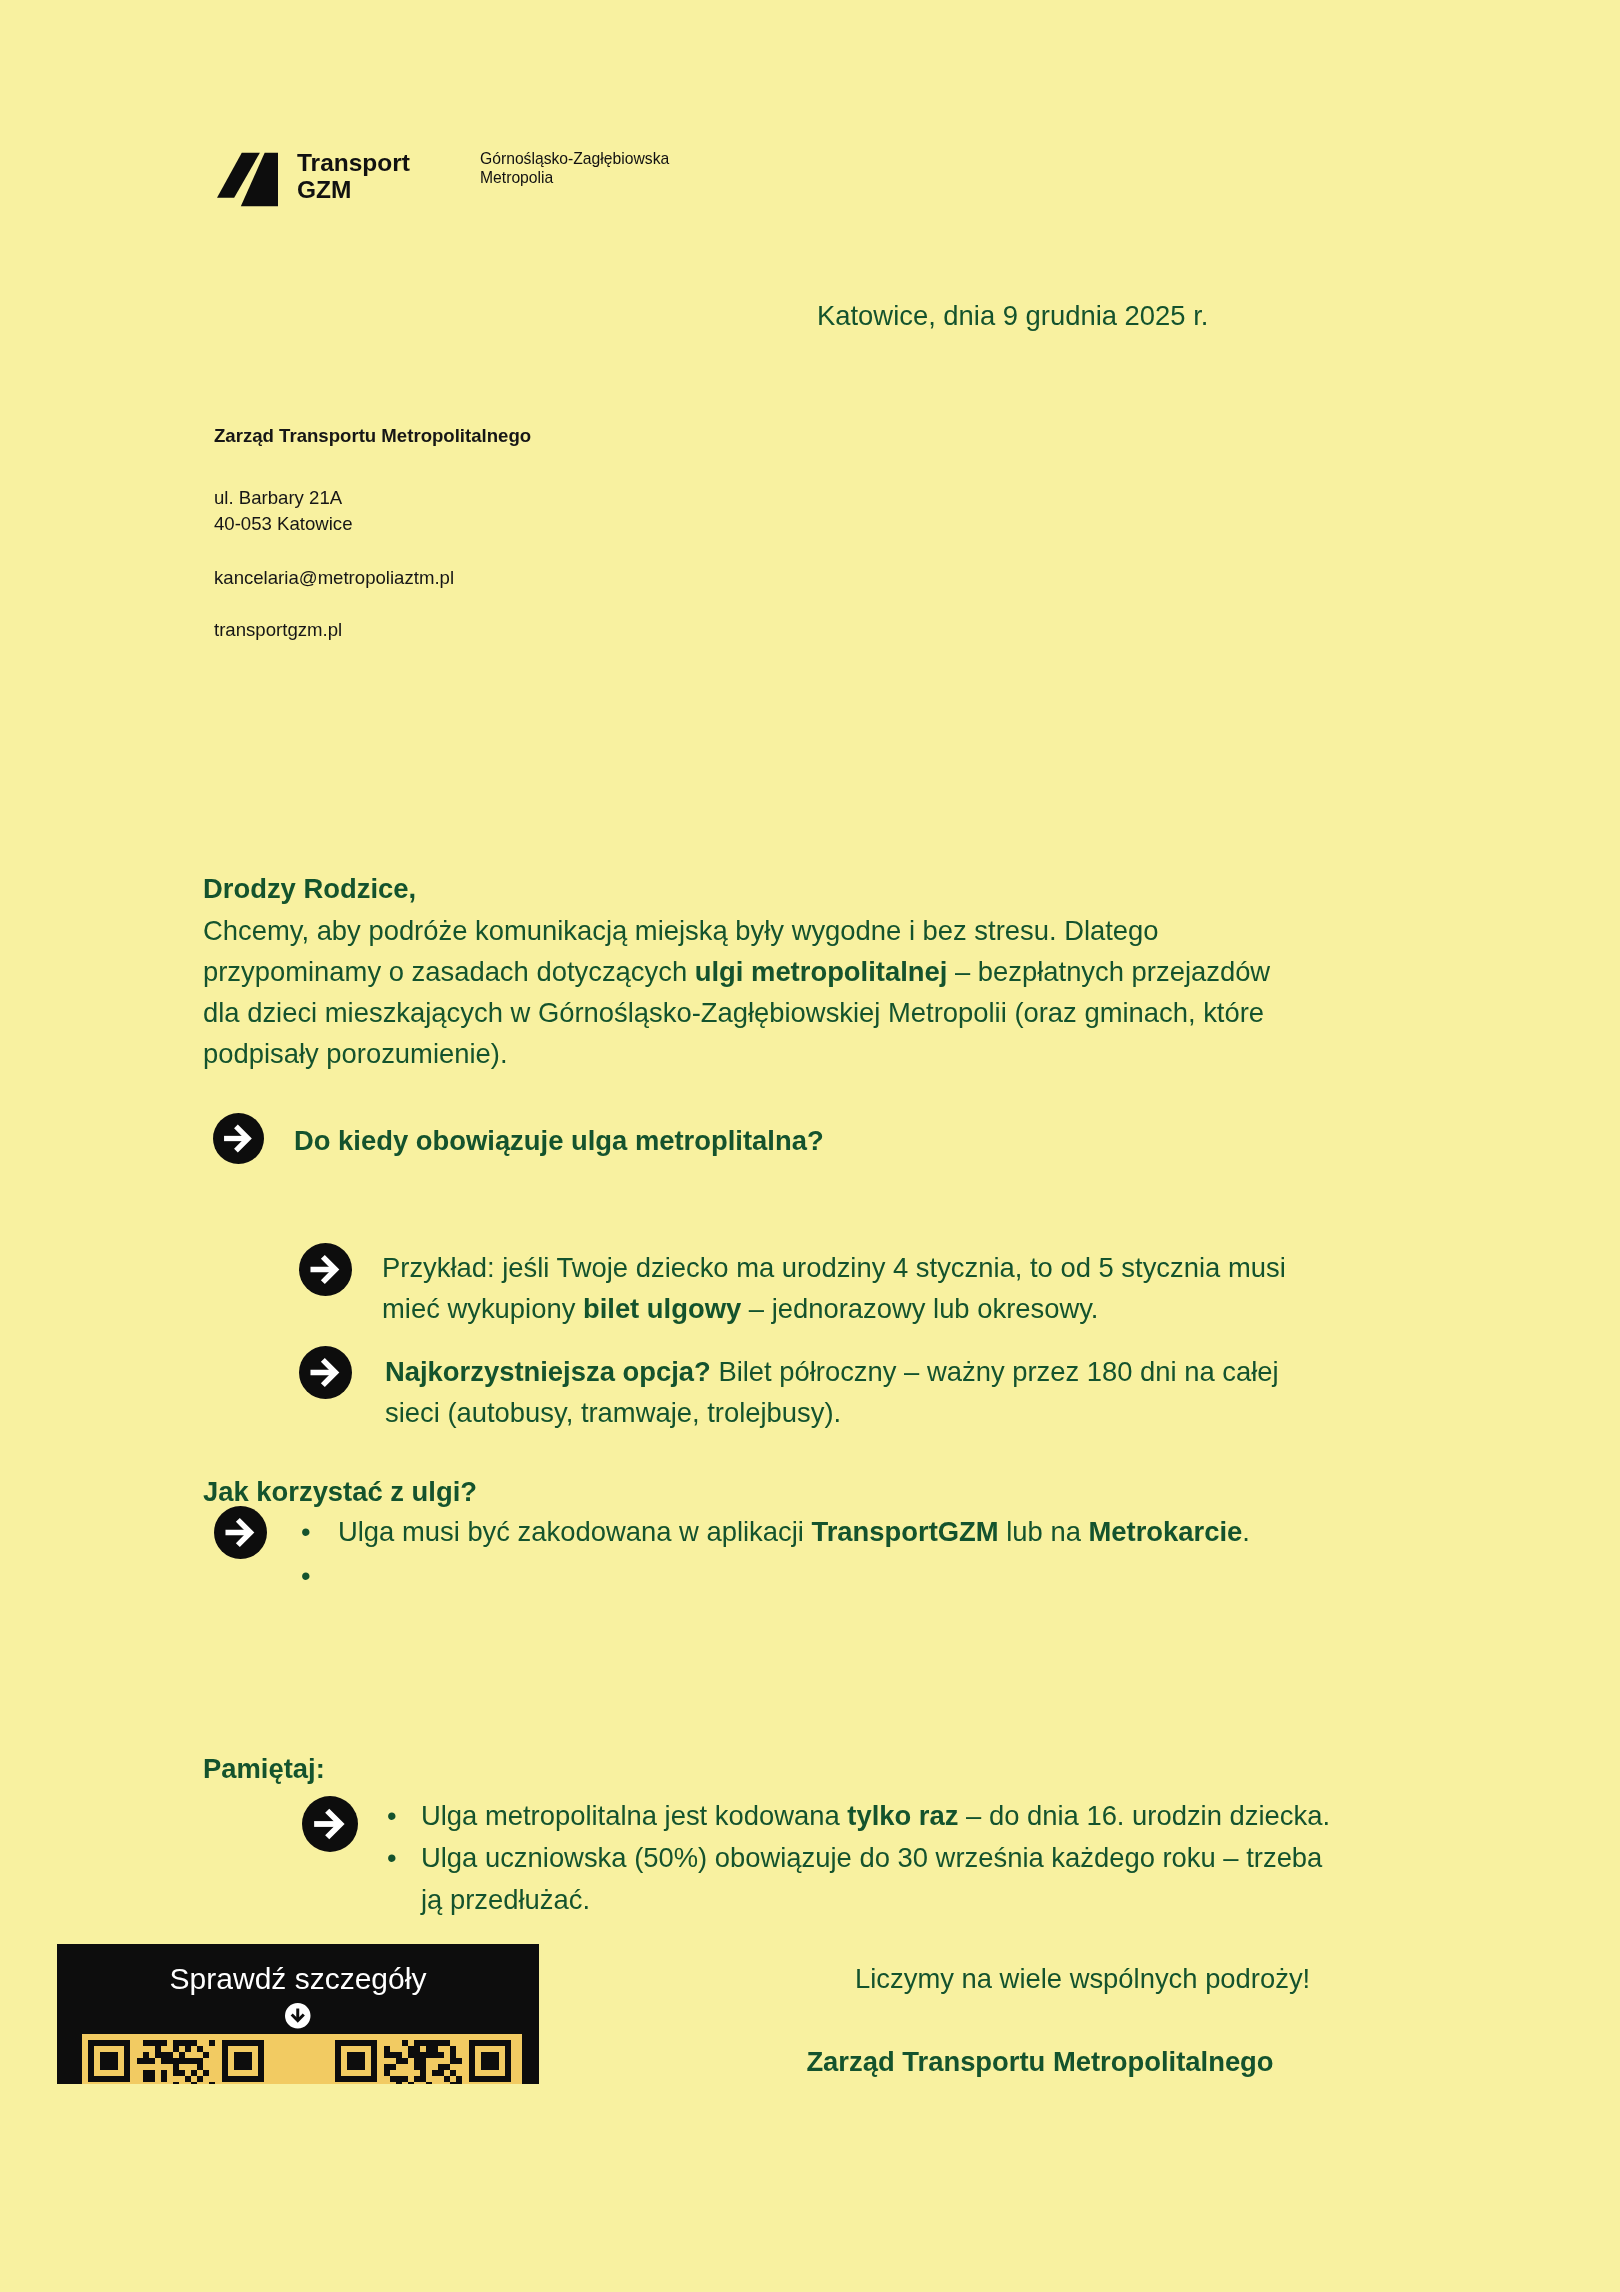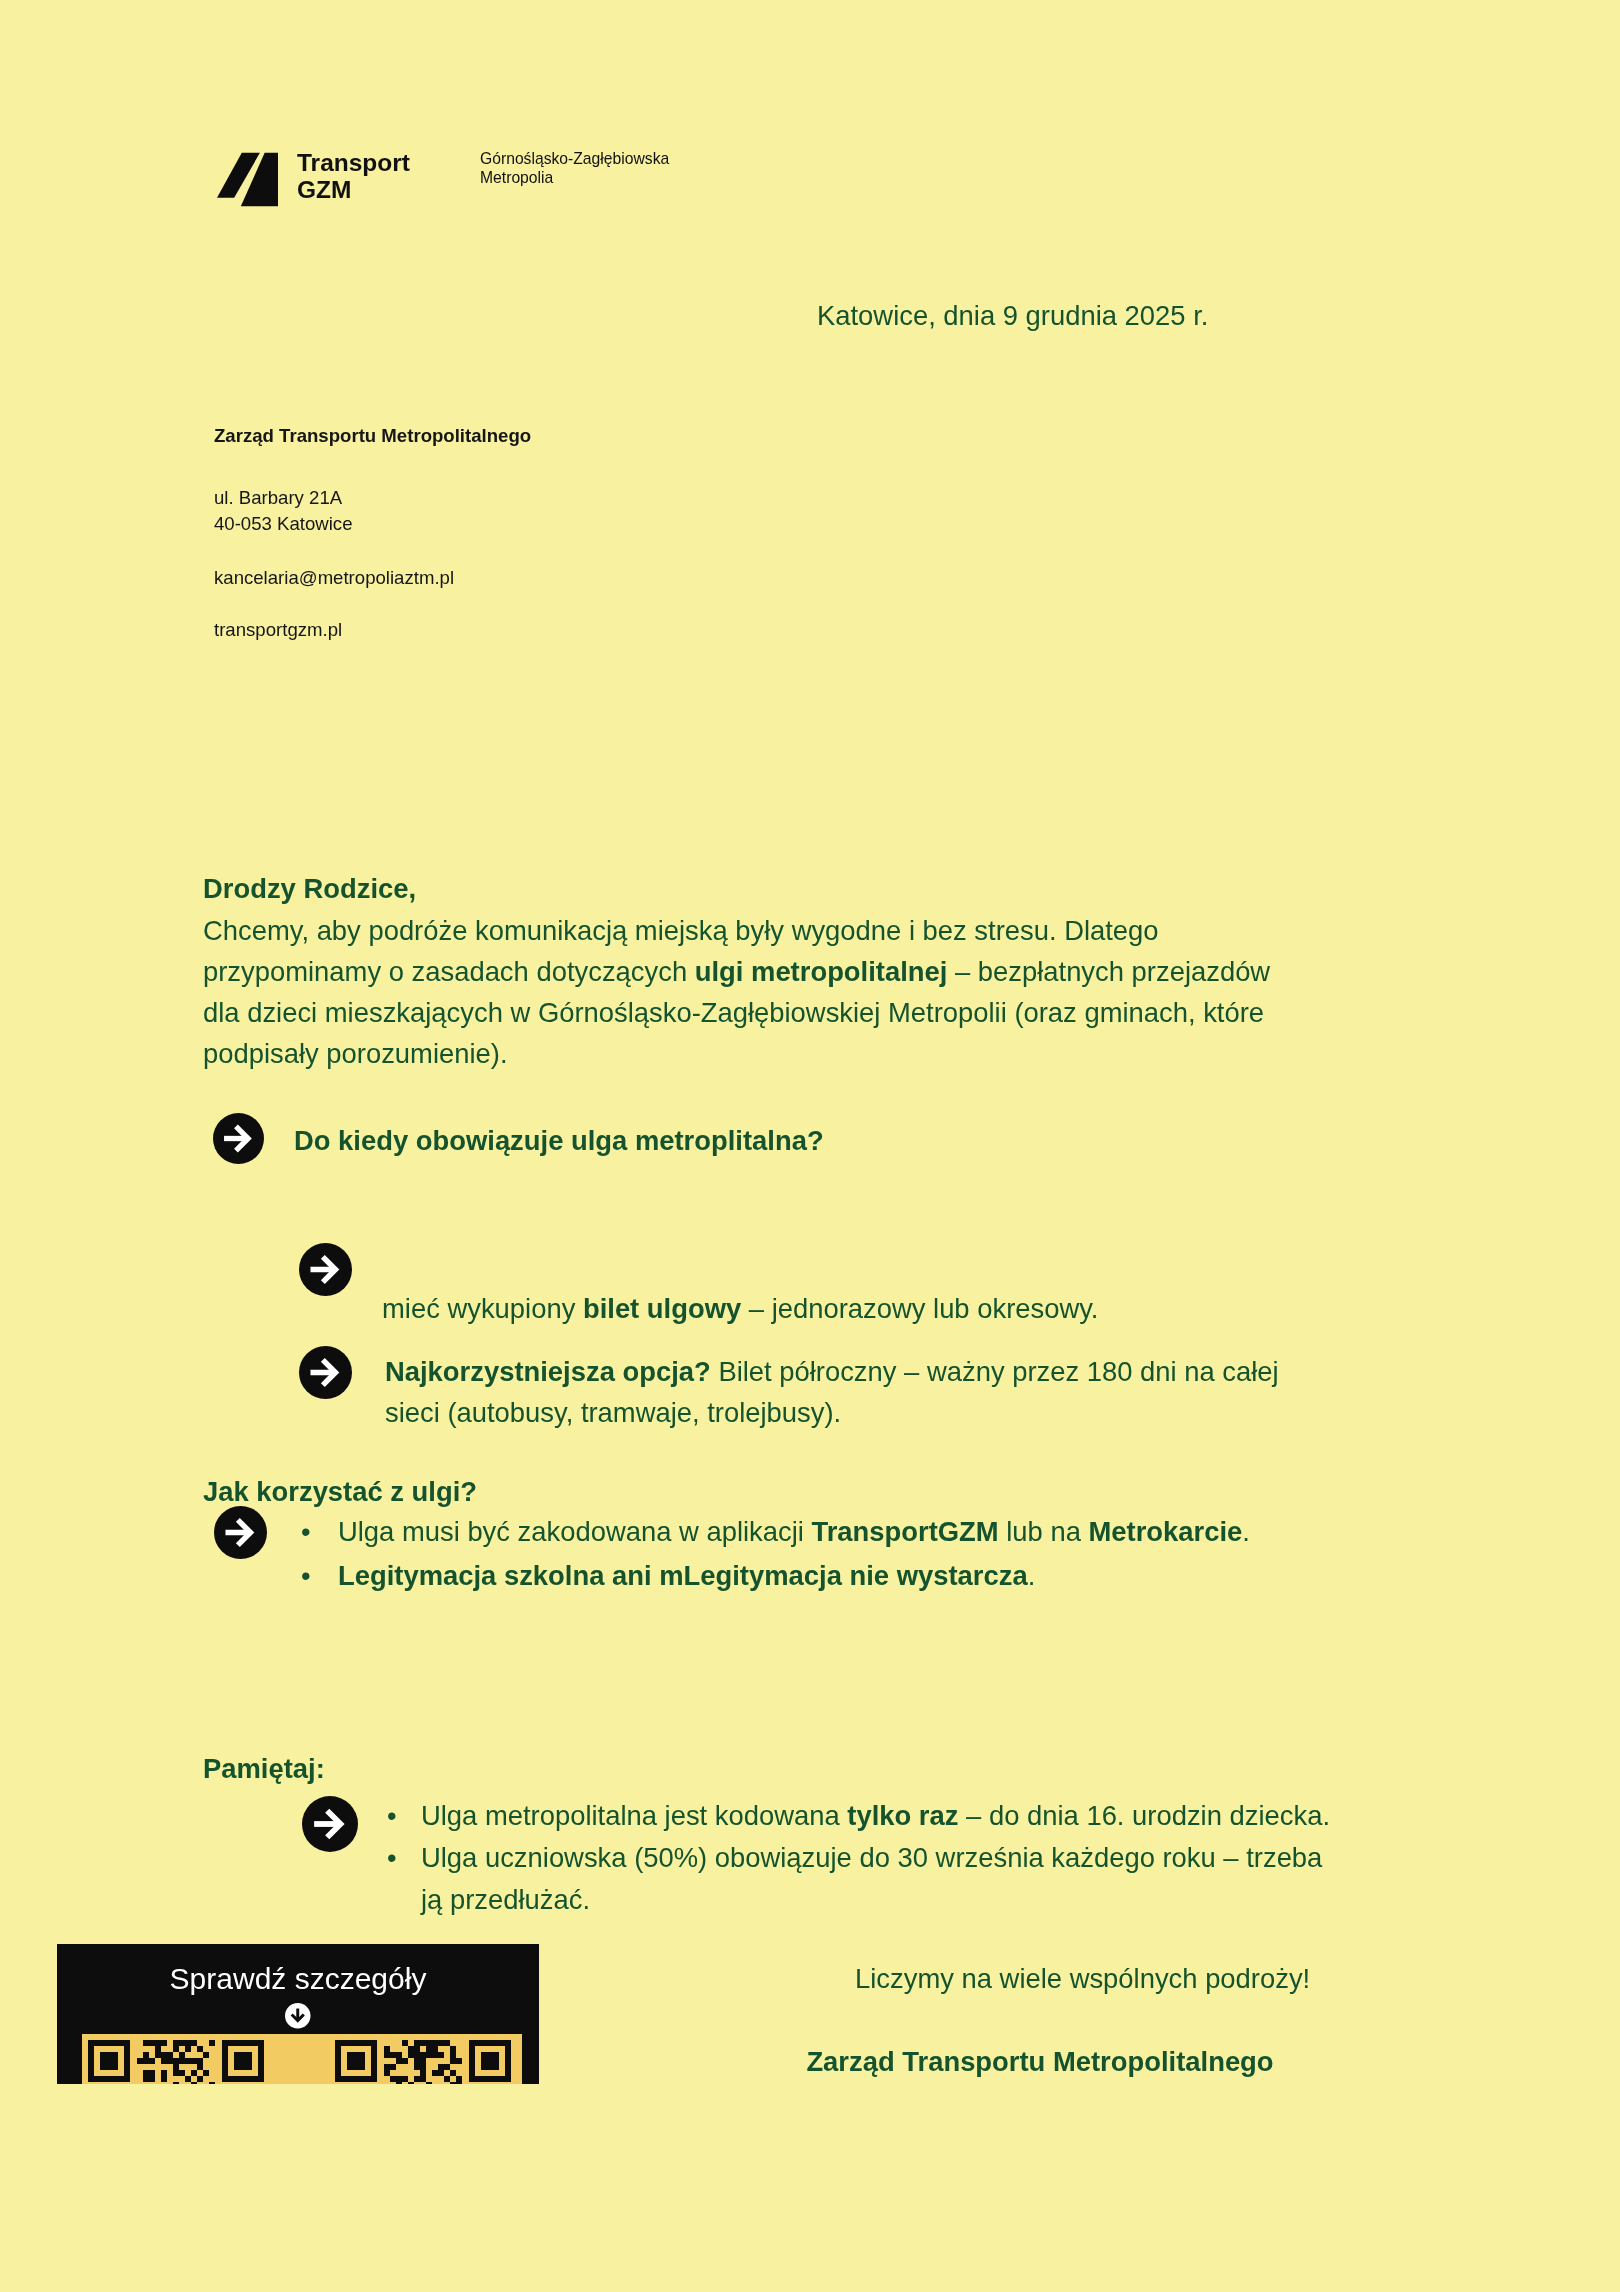--- a/index.html
+++ b/index.html
@@ -101,21 +101,21 @@
   </svg>
   <div class="abs s1-text body-text">
     <div class="bold-head">Do kiedy obowiązuje ulga metroplitalna?</div>
   </div>
 
   <svg class="abs icon-circle s2-icon" viewBox="0 0 24 24" aria-hidden="true">
     <circle cx="12" cy="12" r="12" fill="#0d0d0d"></circle>
     <path d="M5.2 12h11" stroke="#fff" stroke-width="2.5" fill="none"></path>
     <path d="M10.8 6.3 16.5 12 10.8 17.7" stroke="#fff" stroke-width="2.5" fill="none"></path>
   </svg>
-  <div class="abs s2-text body-text"><br><span>mieć wykupiony </span><span class="b">bilet ulgowy</span><span> – jednorazowy lub okresowy.</span></div>
+  <div class="abs s2-text body-text"><span>Przykład: jeśli Twoje dziecko ma urodziny 4 stycznia, to od 5 stycznia musi</span><br><span>mieć wykupiony </span><span class="b">bilet ulgowy</span><span> – jednorazowy lub okresowy.</span></div>
 
   <svg class="abs icon-circle s3-icon" viewBox="0 0 24 24" aria-hidden="true">
     <circle cx="12" cy="12" r="12" fill="#0d0d0d"></circle>
     <path d="M5.2 12h11" stroke="#fff" stroke-width="2.5" fill="none"></path>
     <path d="M10.8 6.3 16.5 12 10.8 17.7" stroke="#fff" stroke-width="2.5" fill="none"></path>
   </svg>
   <div class="abs s3-text body-text"><span class="b">Najkorzystniejsza opcja?</span><span> Bilet półroczny – ważny przez 180 dni na całej</span><br><span>sieci (autobusy, tramwaje, trolejbusy).</span></div>
 
   <div class="abs how-heading body-text">Jak korzystać z ulgi?</div>
   <svg class="abs icon-circle how-icon" viewBox="0 0 24 24" aria-hidden="true">
@@ -123,21 +123,20 @@
     <path d="M5.2 12h11" stroke="#fff" stroke-width="2.5" fill="none"></path>
     <path d="M10.8 6.3 16.5 12 10.8 17.7" stroke="#fff" stroke-width="2.5" fill="none"></path>
   </svg>
   <div class="abs how-list body-text">
     <div class="row">
       <span class="dot">•</span>
       <span class="txt"><span>Ulga musi być zakodowana w aplikacji </span><span class="b">TransportGZM</span><span> lub na </span><span class="b">Metrokarcie</span><span>.</span></span>
     </div>
     <div class="row">
       <span class="dot">•</span>
-      <span class="txt"><span class="b">Legitymacja szkolna ani mLegitymacja nie wystarcza</span><span>.</span></span>
     </div>
   </div>
 
 
   <div class="abs rem-heading body-text">Pamiętaj:</div>
   <svg class="abs icon-circle rem-icon" viewBox="0 0 24 24" aria-hidden="true">
     <circle cx="12" cy="12" r="12" fill="#0d0d0d"></circle>
     <path d="M5.2 12h11" stroke="#fff" stroke-width="2.5" fill="none"></path>
     <path d="M10.8 6.3 16.5 12 10.8 17.7" stroke="#fff" stroke-width="2.5" fill="none"></path>
   </svg>

